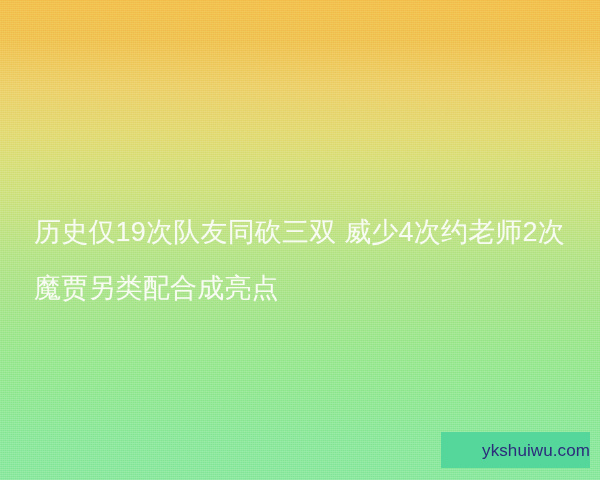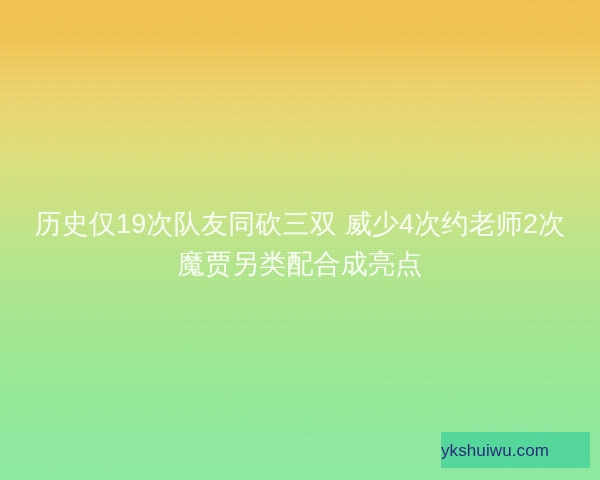--- a/index.html
+++ b/index.html
@@ -90,38 +90,38 @@
   
   #watermark-badge {
     position: absolute;
     left: 441px;
     top: 432px;
     width: 149px;
     height: 36px;
     background: #55d69a;
     display: flex;
     align-items: center;
-    justify-content: flex-start;
+    justify-content: flex-end;
   }
   #watermark-text {
     color: #2c2c7c;
     font-size: 17px;
     line-height: 1;
     font-weight: 400;
     letter-spacing: 0.1px;
   }
 </style>
 </head>
 <body>
 
 <div id="stage" style="width: 600px; height: 480px;">
 
   <div id="bg-gradient"></div>
 
   <div id="bg-noise"></div>
 
-  <div id="headline" style="color: rgb(247, 251, 242); font-size: 27px; line-height: 40px; text-align: center;">历史仅19次队友同砍三双 威少4次约老师2次 魔贾另类配合成亮点</div>
+  <div id="headline" style="color: rgb(247, 251, 242); font-size: 27px; line-height: 56px; text-align: left;">历史仅19次队友同砍三双 威少4次约老师2次 魔贾另类配合成亮点</div>
 
   <div id="watermark-badge" style="background: rgb(85, 214, 154);">
     <span id="watermark-text" style="color: rgb(44, 44, 124);">ykshuiwu.com</span>
   </div>
 
 </div>
 
 </body></html>

